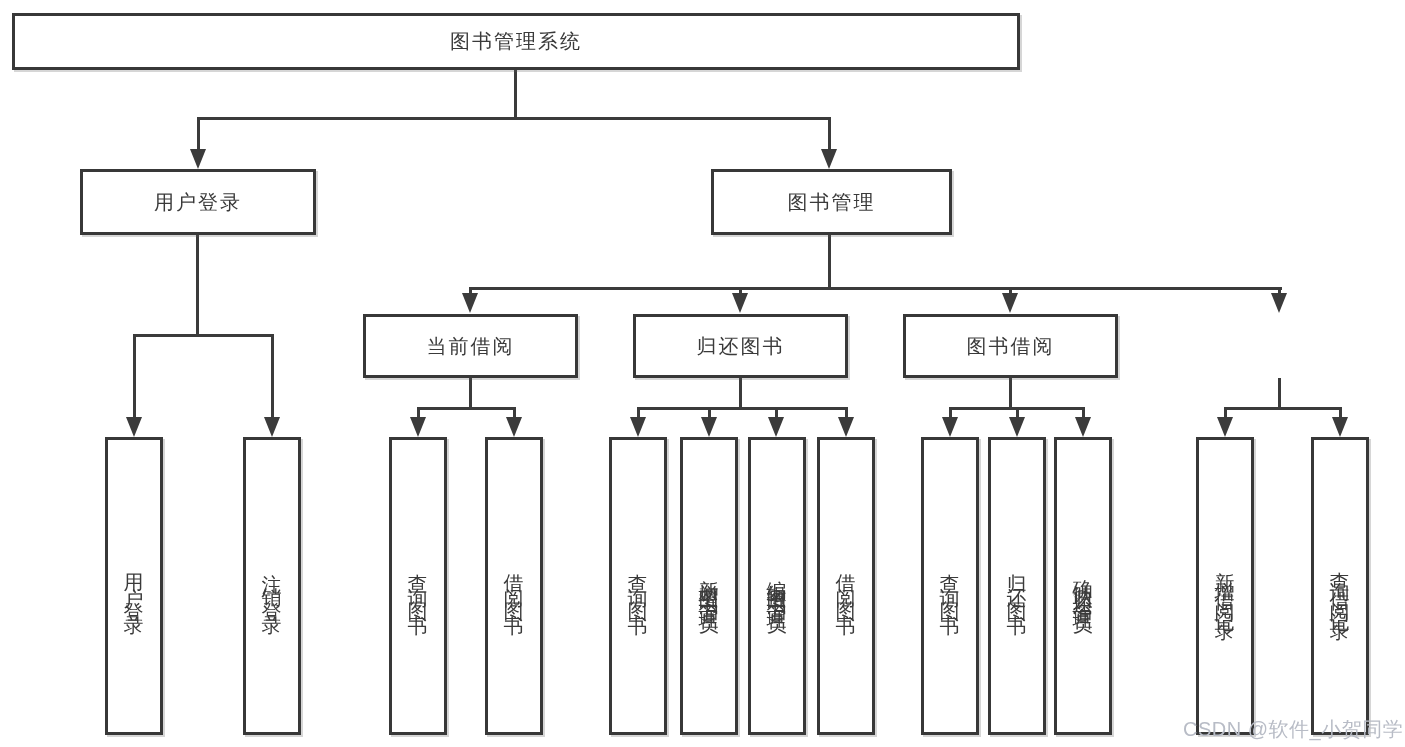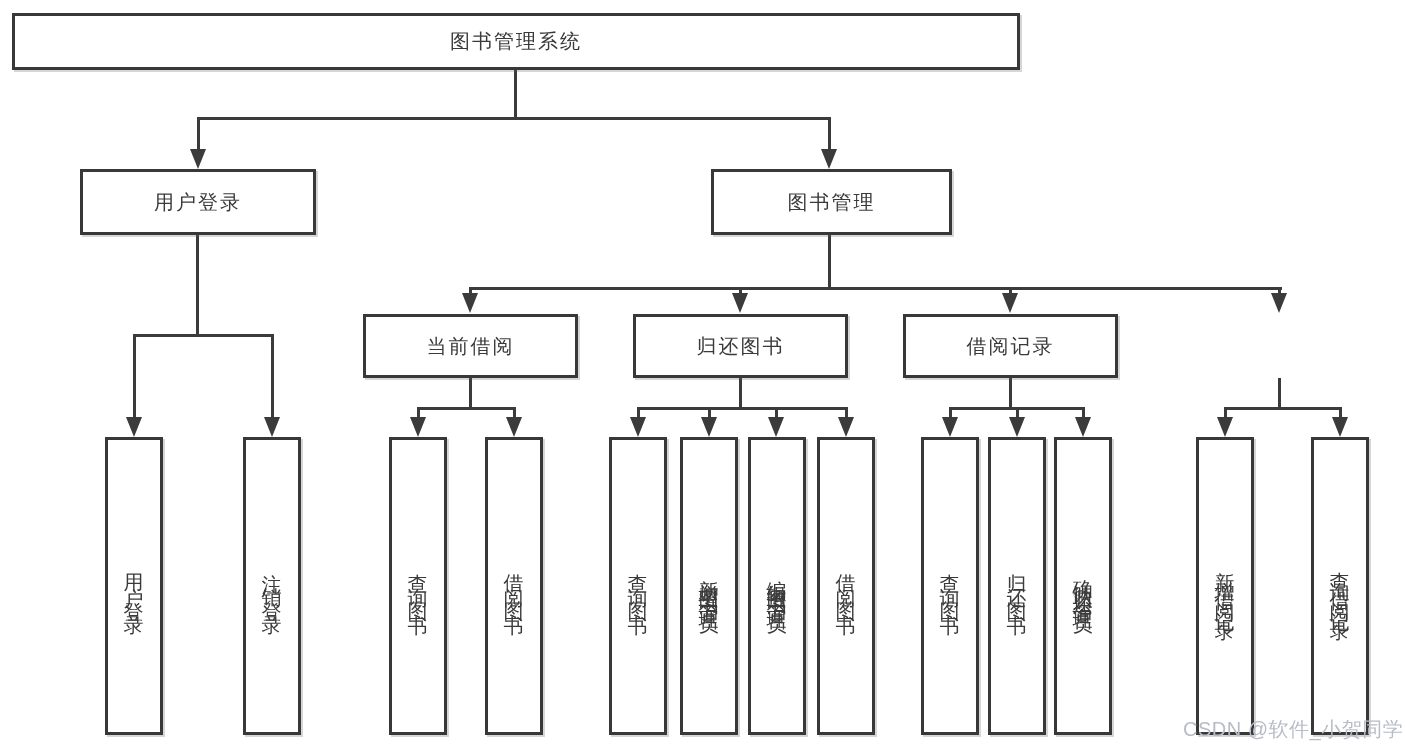--- a/index.html
+++ b/index.html
@@ -53,21 +53,21 @@
     <span class="hlabel">图书管理</span>
   </div>
 
   <div class="box" style="left:363px;top:314px;width:215px;height:64px">
     <span class="hlabel">当前借阅</span>
   </div>
   <div class="box" style="left:633px;top:314px;width:215px;height:64px">
     <span class="hlabel">归还图书</span>
   </div>
   <div class="box" style="left:903px;top:314px;width:215px;height:64px">
-    <span class="hlabel">借阅记录</span>
+    <span class="hlabel">图书借阅</span>
   </div>
 
   <div class="box leaf" style="left:105px;top:437px;width:58px;height:298px">
     <span class="vlabel">用户登录</span>
   </div>
   <div class="box leaf" style="left:243px;top:437px;width:58px;height:298px">
     <span class="vlabel">注销登录</span>
   </div>
 
   <div class="box leaf" style="left:389px;top:437px;width:58px;height:298px">

